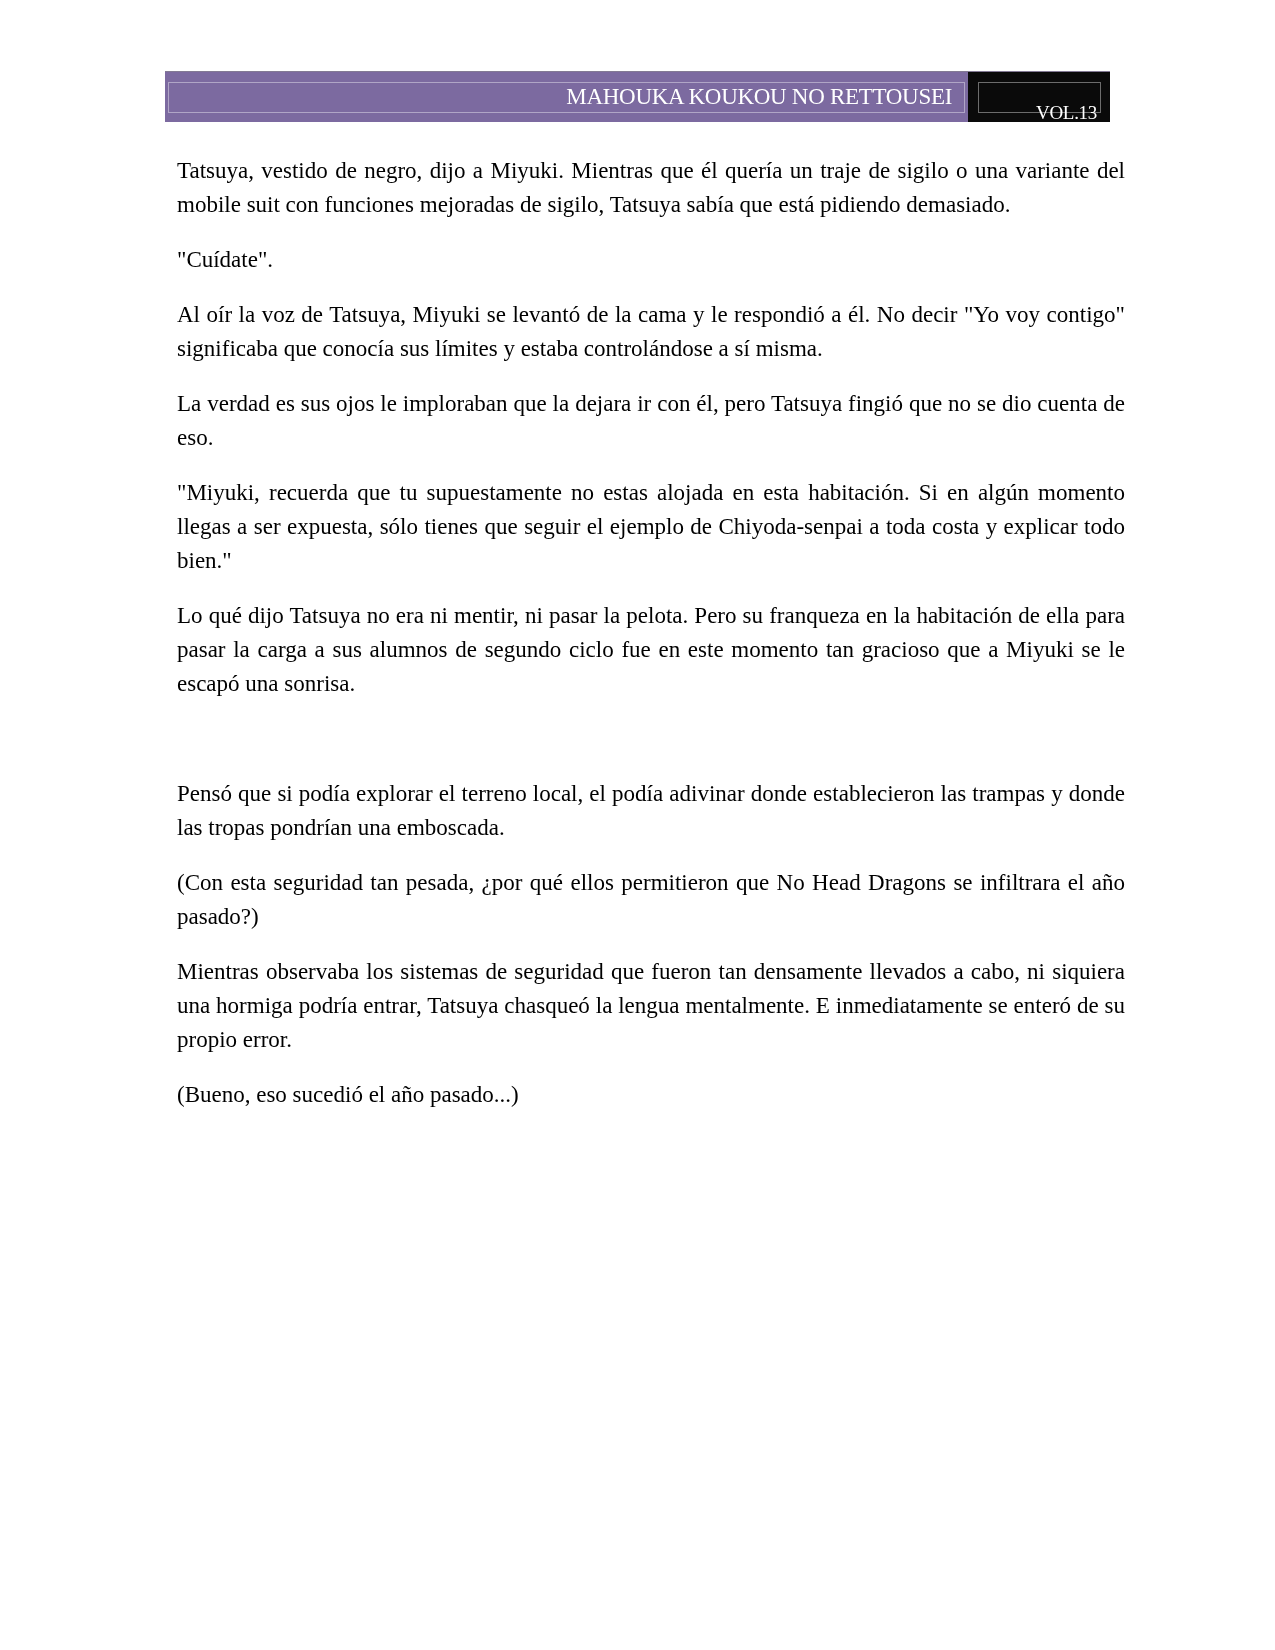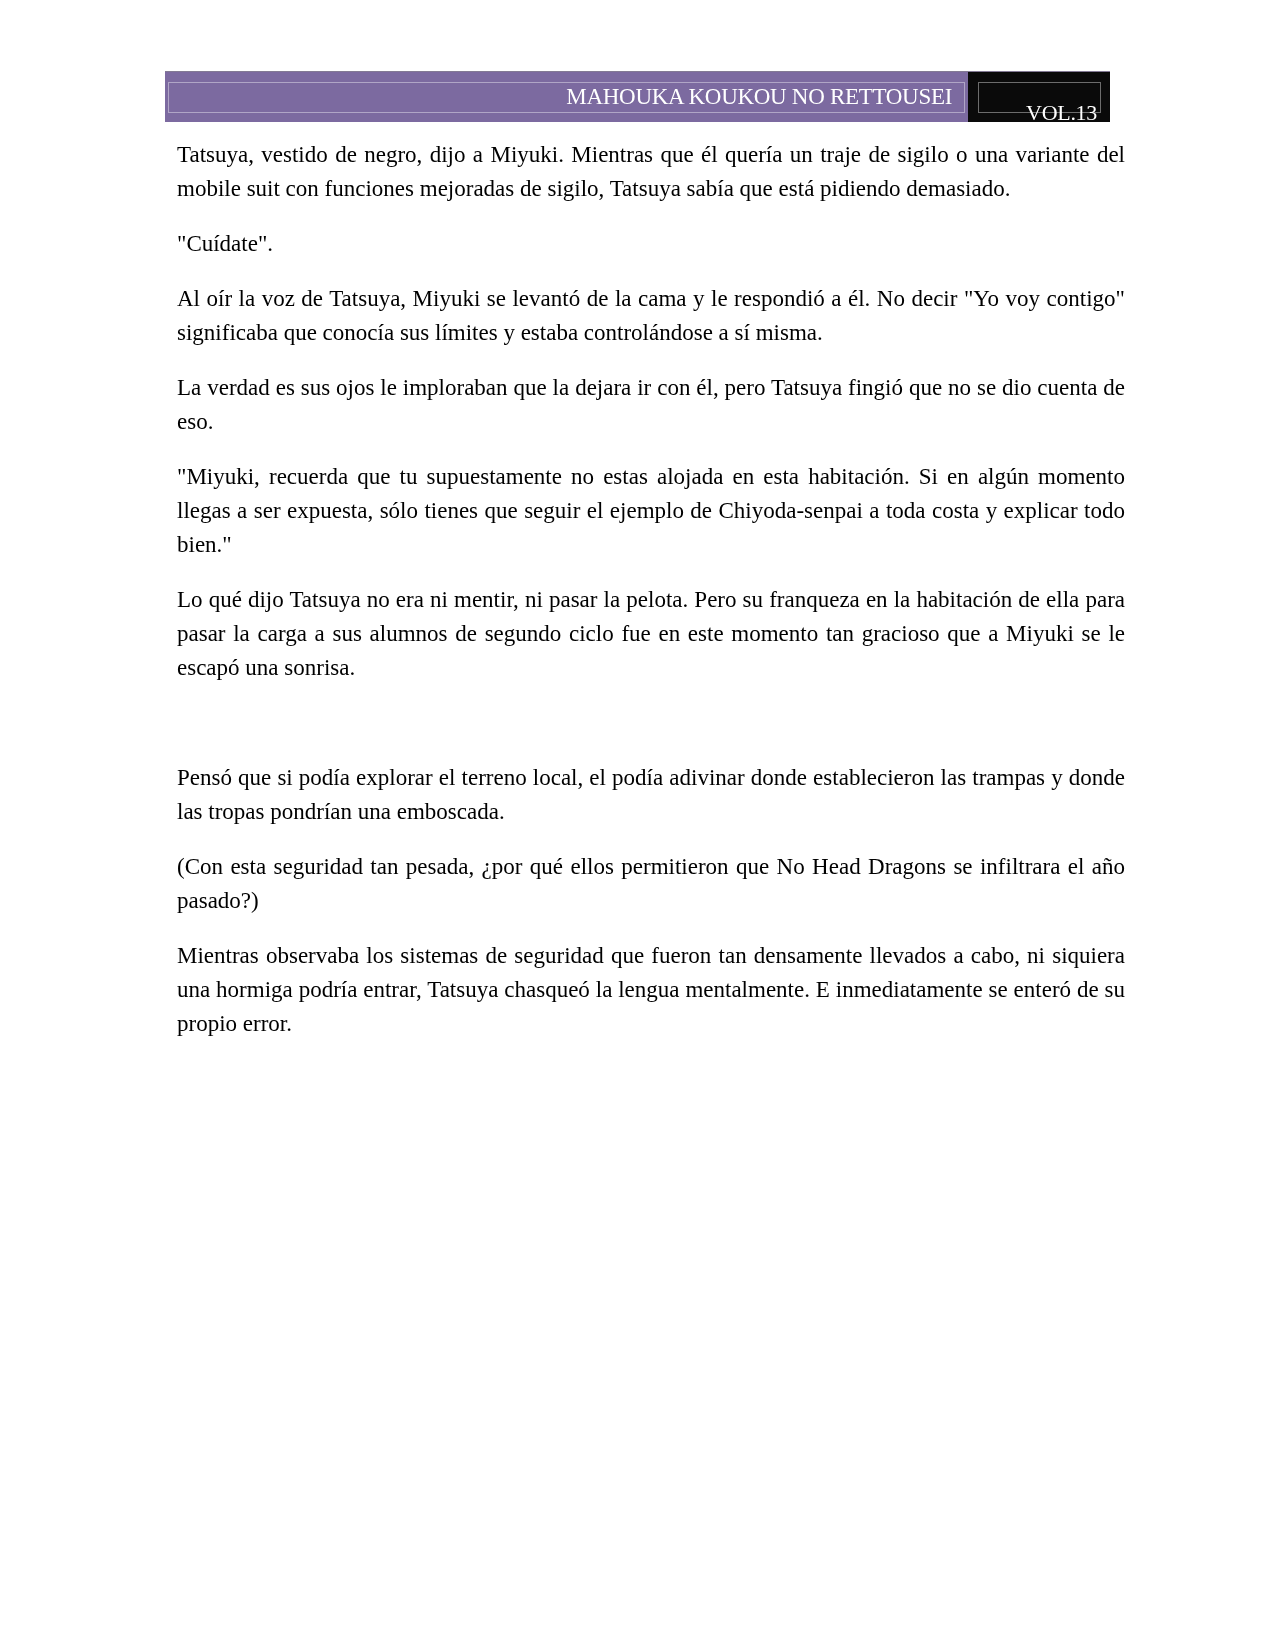--- a/index.html
+++ b/index.html
@@ -51,39 +51,39 @@
     letter-spacing: -0.3px;
     white-space: nowrap;
   }
   .header-vol {
     position: absolute;
     left: 0; right: 13px; top: 0; bottom: 0;
     display: flex;
     align-items: center;
     justify-content: flex-end;
     color: #ffffff;
-    font-size: 22px;
+    font-size: 19px;
     letter-spacing: -0.3px;
     white-space: nowrap;
     margin-top: 32px;
   }
 
   
   .content {
     position: absolute;
     left: 177px;
     top: 138px;
     width: 948px;
     color: #000000;
     font-size: 23px;
     line-height: 34px;
     text-align: justify;
   }
   .para {
-    margin: 0 0 21px 0;
+    margin: 16px 0 21px 0;
     min-height: 34px;
   }
 </style>
 </head>
 <body>
 
 <div class="page">
 
   <div class="header">
     <div class="header-cell header-title-cell" style="background:#7c6aa0;">
@@ -100,15 +100,16 @@
     <p class="para">Tatsuya, vestido de negro, dijo  a Miyuki. Mientras que él quería un traje de sigilo o una variante del mobile suit con funciones mejoradas de sigilo, Tatsuya sabía que está pidiendo demasiado.</p>
     <p class="para">"Cuídate".</p>
     <p class="para">Al oír la voz de Tatsuya, Miyuki se levantó de la cama y le respondió a él. No decir "Yo voy contigo" significaba que conocía sus límites y estaba controlándose a sí misma.</p>
     <p class="para">La verdad es sus ojos le imploraban que la dejara ir con él, pero Tatsuya fingió que no se dio cuenta de eso.</p>
     <p class="para">"Miyuki, recuerda que tu supuestamente no estas alojada en esta habitación. Si en algún momento llegas a ser expuesta, sólo tienes que seguir el ejemplo de Chiyoda-senpai a toda costa y explicar todo bien."</p>
     <p class="para">Lo qué dijo Tatsuya no era ni mentir, ni pasar la pelota. Pero su franqueza en la habitación de ella para pasar la carga a sus alumnos de segundo ciclo fue en este momento tan gracioso que a Miyuki se le escapó una sonrisa.</p>
     <p class="para"></p>
     <p class="para">Pensó que si podía explorar el terreno local, el podía adivinar donde establecieron las trampas y donde las tropas pondrían una emboscada.</p>
     <p class="para">(Con esta seguridad tan pesada, ¿por qué ellos permitieron  que No Head Dragons se infiltrara el año pasado?)</p>
     <p class="para">Mientras observaba los sistemas de seguridad que fueron tan densamente llevados a cabo, ni siquiera una hormiga podría entrar, Tatsuya chasqueó la lengua mentalmente. E inmediatamente se enteró de su propio error.</p>
+    <p class="para">(Bueno, eso sucedió el año pasado...)</p>
   </div>
 
 </div>
 
 </body></html>

